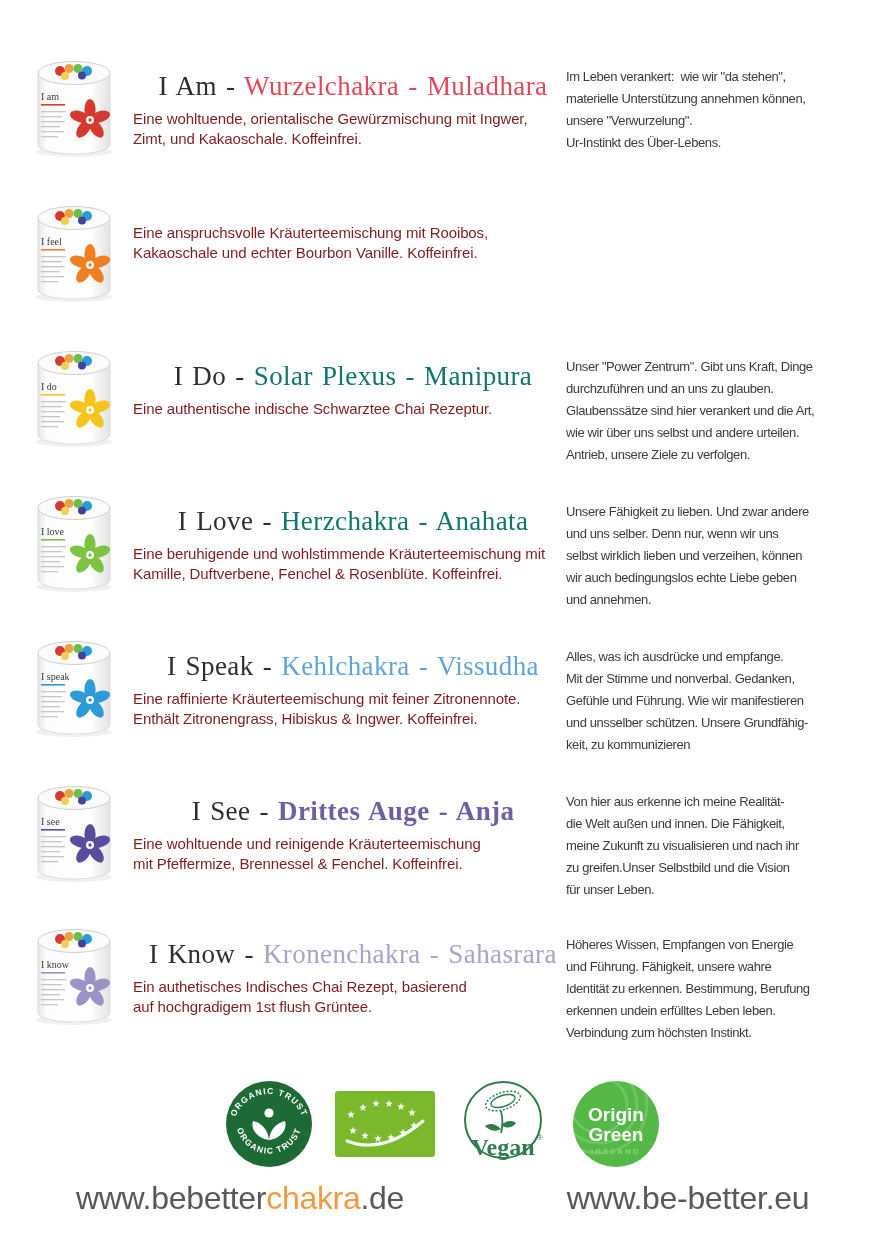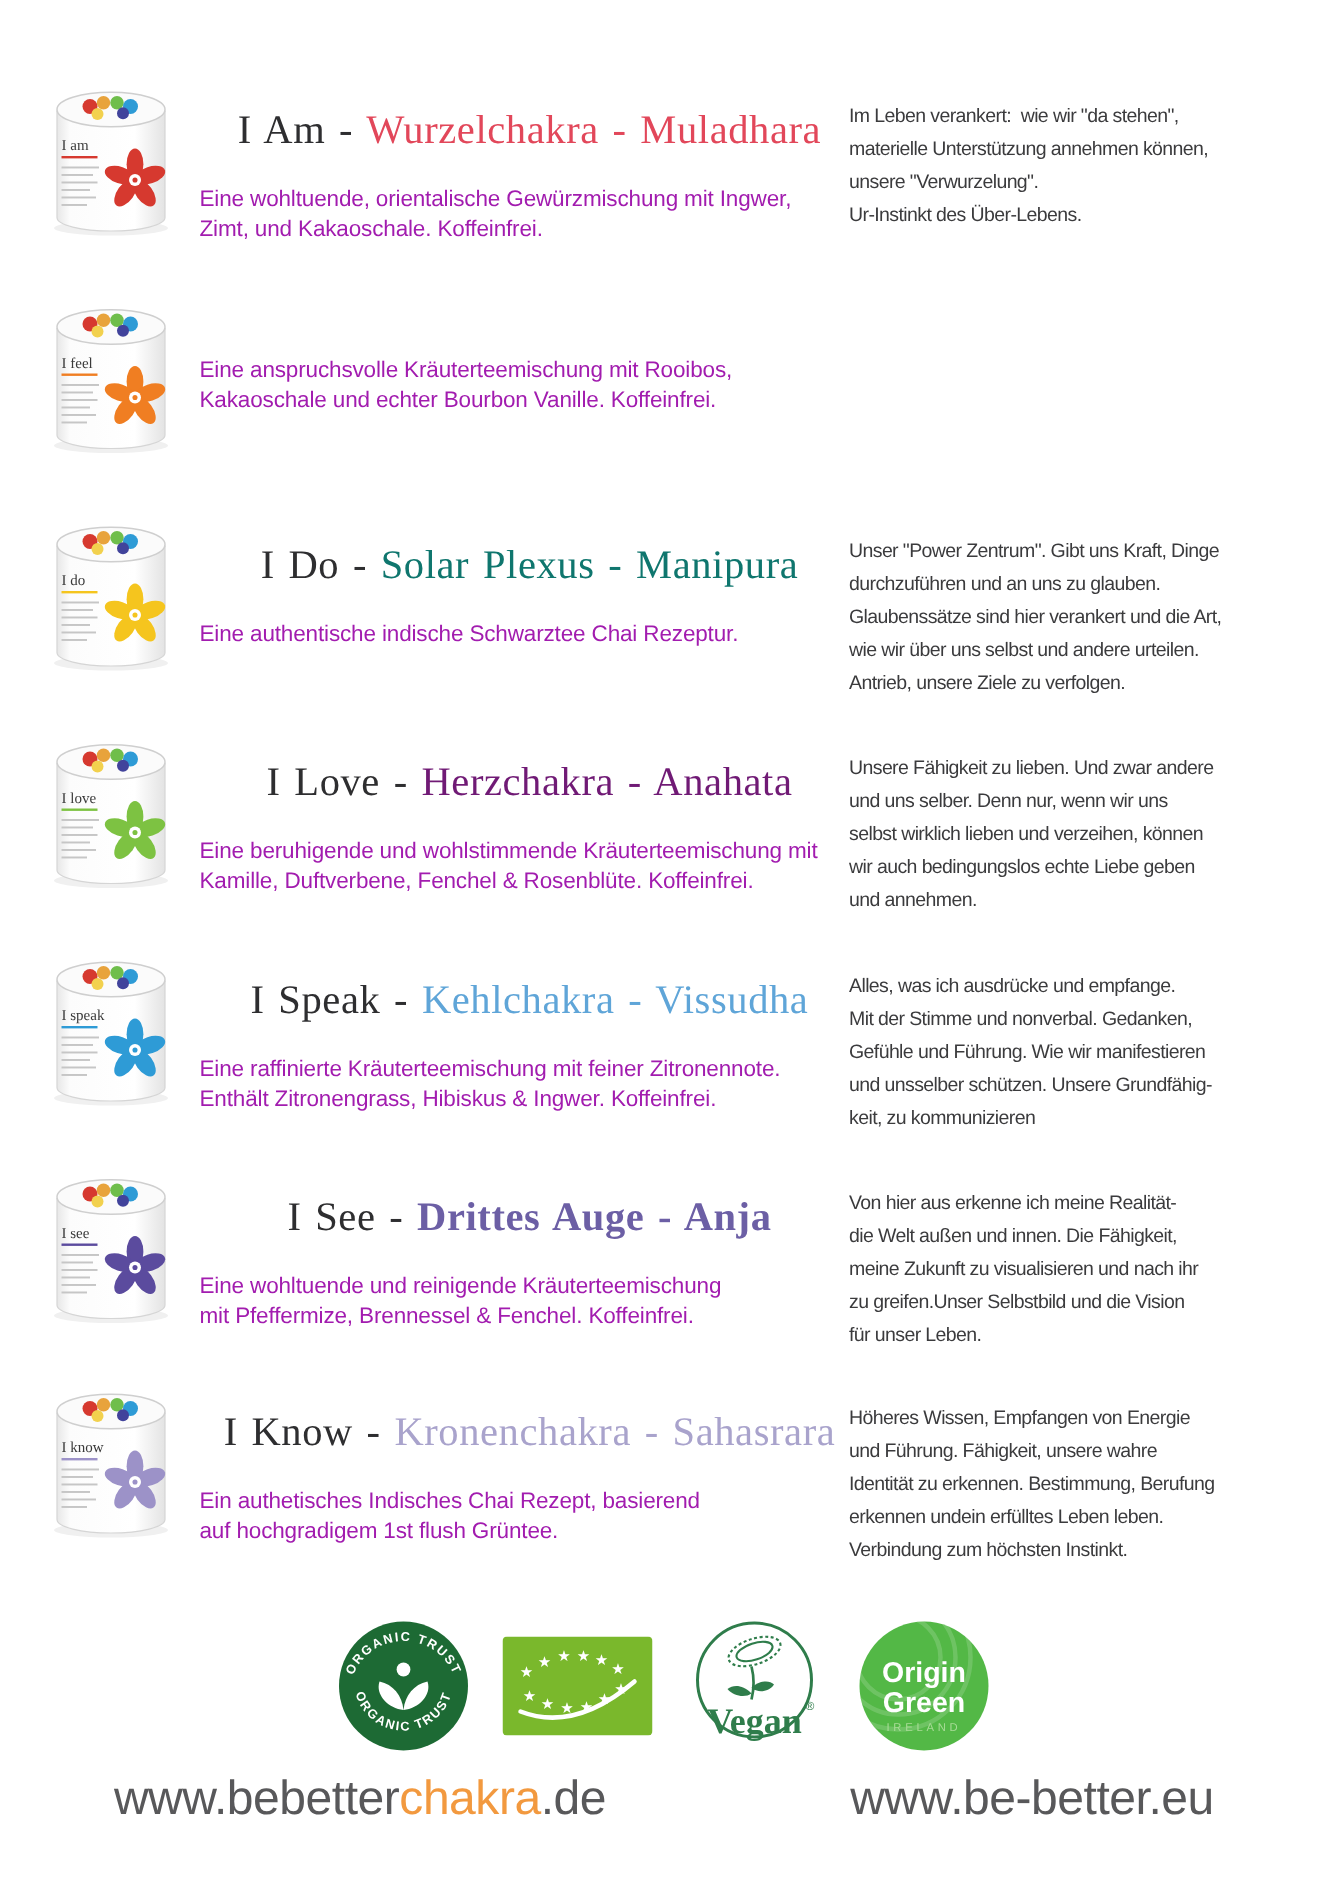--- a/index.html
+++ b/index.html
@@ -20,21 +20,21 @@
   .row:nth-of-type(7){ top:926px; }
 
   .tin-slot { position:absolute; left:28px; top:0; width:92px; height:102px; }
 
   .main { position:absolute; left:133px; top:13px; width:440px; }
   .title {
     font-family:"Liberation Serif", serif; font-size:27px; font-weight:400;
     color:#2e2e30; letter-spacing:.4px; word-spacing:2px; white-space:nowrap;text-align:center;
   }
   .desc {
-    margin-top:21px; font-size:15px; line-height:20px; color:#a21caf;
+    margin-top:7px; font-size:15px; line-height:20px; color:#7f1d1d;
     letter-spacing:-.1px; white-space:pre-line;
   }
   .meaning {
     position:absolute; left:566px; top:8px; width:318px;
     font-size:13px; line-height:22px; color:#3b3b3d;
     letter-spacing:-.4px; white-space:pre;
   }
 
   .logos {
     position:absolute; top:1078px; left:0; width:886px; height:92px;
@@ -290,21 +290,21 @@
       <circle cx="32" cy="13" r="5" fill="#d6392f"></circle>
       <circle cx="41" cy="10.5" r="4.5" fill="#e8a33c"></circle>
       <circle cx="50" cy="10.5" r="4.5" fill="#6fbe4b"></circle>
       <circle cx="59" cy="13" r="5" fill="#2e9bd6"></circle>
       <circle cx="37" cy="18" r="4" fill="#f2d14e"></circle>
       <circle cx="54" cy="17.5" r="4" fill="#41439b"></circle>
     </g>
   </svg>
 </div>
     <div class="main">
-      <div class="title"><span>I Love - </span><span style="color: #701a75; font-family: Liberation Serif, serif;">Herzchakra - Anahata</span></div>
+      <div class="title"><span>I Love - </span><span style="color: #0f766e; font-family: Liberation Serif, serif;">Herzchakra - Anahata</span></div>
       <div class="desc">Eine beruhigende und wohlstimmende Kräuterteemischung mit
 Kamille, Duftverbene, Fenchel &amp; Rosenblüte. Koffeinfrei.</div>
     </div>
     <div class="meaning">Unsere Fähigkeit zu lieben. Und zwar andere
 und uns selber. Denn nur, wenn wir uns
 selbst wirklich lieben und verzeihen, können
 wir auch bedingungslos echte Liebe geben
 und annehmen.</div>
   </div>
 

